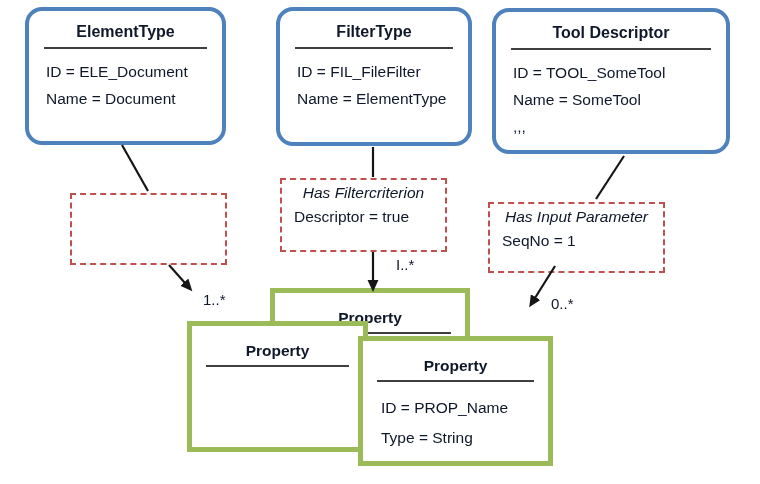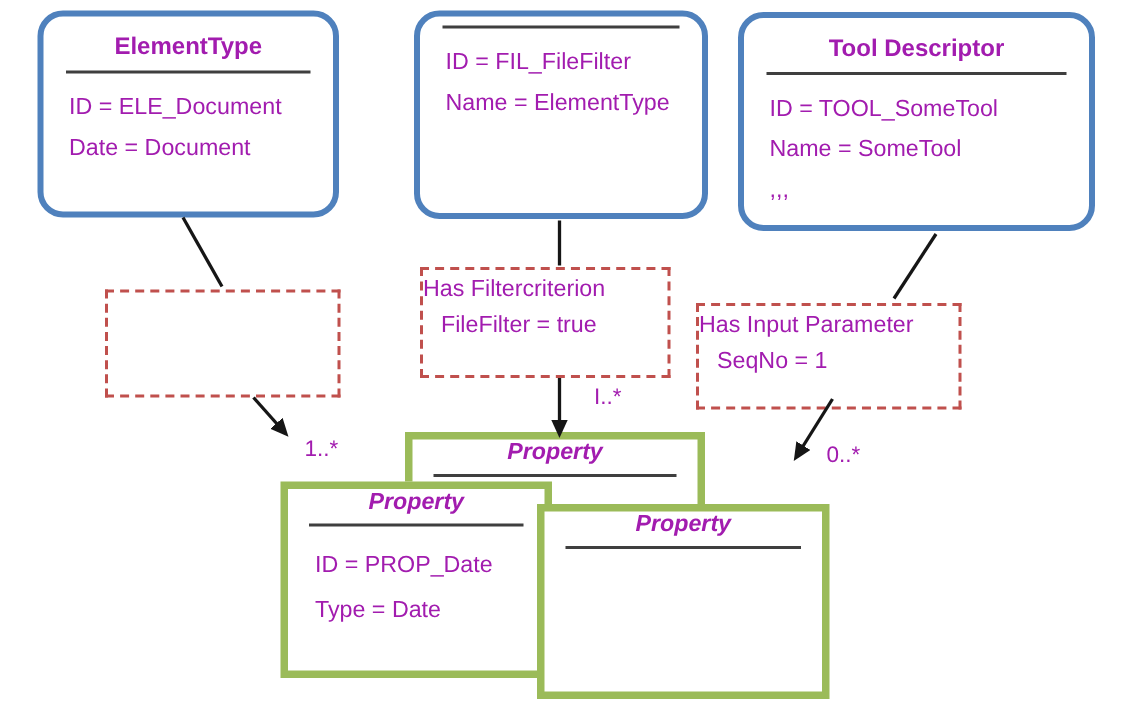--- a/index.html
+++ b/index.html
@@ -1,46 +1,46 @@
 <!DOCTYPE html>
 <html style="--entity_border: #4F81BD; --relation_border: #C0504D; --property_border: #9BBB59; --arrow: #161616; --text: #1b1b1b;"><head>
 <meta charset="utf-8">
 <style>
   html,body{margin:0;padding:0;background:#ffffff;}
   .canvas{
     position:relative;width:760px;height:484px;background:#fff;overflow:hidden;
-    font-family:"Liberation Sans", sans-serif;color:#a21caf;
+    font-family:"Liberation Sans", sans-serif;color:#0f172a;
   }
   
   .entity{
     position:absolute;box-sizing:border-box;background:#fff;
     border:4px solid var(--entity_border,#4F81BD);border-radius:17px;z-index:2;
   }
   .etitle{font-weight:bold;font-size:16px;text-align:center;padding-top:12px;}
   .erule{border-bottom:2px solid #3f3f3f;margin:6px 15px 0 15px;}
   .ebody{padding:9px 6px 0 17px;font-size:15.5px;line-height:27px;}
   .e1{left:25px;top:7px;width:201px;height:138px;}
   .e2{left:276px;top:7px;width:196px;height:139px;}
   .e3{left:492px;top:8px;width:238px;height:146px;}
   
   .relation{
     position:absolute;box-sizing:border-box;
     border:2px dashed var(--relation_border,#C0504D);z-index:3;background:transparent;
   }
-  .rtitle{font-size:15.5px;padding-top:4px;}
+  .rtitle{font-style:italic;font-size:15.5px;text-align:center;padding-top:4px;}
   .rbody{padding:6px 4px 0 12px;font-size:15.5px;}
   .r1{left:70px;top:193px;width:157px;height:72px;}
   .r2{left:280px;top:178px;width:167px;height:74px;}
-  .r3{left:464px;top:202px;width:177px;height:71px;}
+  .r3{left:488px;top:202px;width:177px;height:71px;}
   
   .property{
     position:absolute;box-sizing:border-box;background:#fff;
     border:5px solid var(--property_border,#9BBB59);
   }
-  .ptitle{font-weight:bold;font-size:15.5px;text-align:center;padding-top:0;font-style:italic;}
+  .ptitle{font-weight:bold;font-size:15.5px;text-align:center;padding-top:16px;}
   .prule{border-bottom:2px solid #3f3f3f;margin:5px 14px 0 14px;}
   .pbody{padding:11px 4px 0 18px;font-size:15.5px;line-height:30px;}
   .p-back{left:270px;top:288px;width:200px;height:96px;z-index:4;}
   .p-left{left:187px;top:321px;width:181px;height:131px;z-index:5;}
   .p-right{left:358px;top:336px;width:195px;height:130px;z-index:6;}
   
   .arrows{position:absolute;left:0;top:0;z-index:10;pointer-events:none;}
   .mult{position:absolute;z-index:11;font-size:15px;}
   .m1{left:203px;top:291px;}
   .m2{left:396px;top:256px;}
@@ -63,25 +63,26 @@
     <line x1="373" y1="252" x2="373" y2="281" stroke="#161616" stroke-width="2.2" marker-end="url(#ah)"></line>
     <line x1="624" y1="156" x2="596" y2="199" stroke="#161616" stroke-width="2.2"></line>
     <line x1="555" y1="266" x2="535" y2="298" stroke="#161616" stroke-width="2.2" marker-end="url(#ah)"></line>
   </svg>
 
   <div class="entity e1">
     <div class="etitle">ElementType</div>
     <div class="erule"></div>
     <div class="ebody">
       <div>ID = ELE_Document</div>
-      <div>Date = Document</div>
+      <div>Name = Document</div>
     </div>
   </div>
 
   <div class="entity e2">
+    <div class="etitle">FilterType</div>
     <div class="erule"></div>
     <div class="ebody">
       <div>ID = FIL_FileFilter</div>
       <div>Name = ElementType</div>
     </div>
   </div>
 
   <div class="entity e3">
     <div class="etitle">Tool Descriptor</div>
     <div class="erule"></div>
@@ -90,44 +91,44 @@
       <div>Name = SomeTool</div>
       <div>,,,</div>
     </div>
   </div>
 
   <div class="relation r1">
   </div>
 
   <div class="relation r2">
     <div class="rtitle">Has Filtercriterion</div>
-    <div class="rbody">FileFilter = true</div>
+    <div class="rbody">Descriptor = true</div>
   </div>
 
   <div class="relation r3">
     <div class="rtitle">Has Input Parameter</div>
     <div class="rbody">SeqNo = 1</div>
   </div>
 
   <div class="property p-back">
     <div class="ptitle">Property</div>
     <div class="prule"></div>
   </div>
 
   <div class="property p-left">
     <div class="ptitle">Property</div>
     <div class="prule"></div>
-    <div class="pbody">
-      <div>ID = PROP_Date</div>
-      <div>Type = Date</div>
-    </div>
   </div>
 
   <div class="property p-right">
     <div class="ptitle">Property</div>
     <div class="prule"></div>
+    <div class="pbody">
+      <div>ID = PROP_Name</div>
+      <div>Type = String</div>
+    </div>
   </div>
 
   <div class="mult m1">1..*</div>
   <div class="mult m2">I..*</div>
   <div class="mult m3">0..*</div>
 
 </div>
 
 </body></html>

